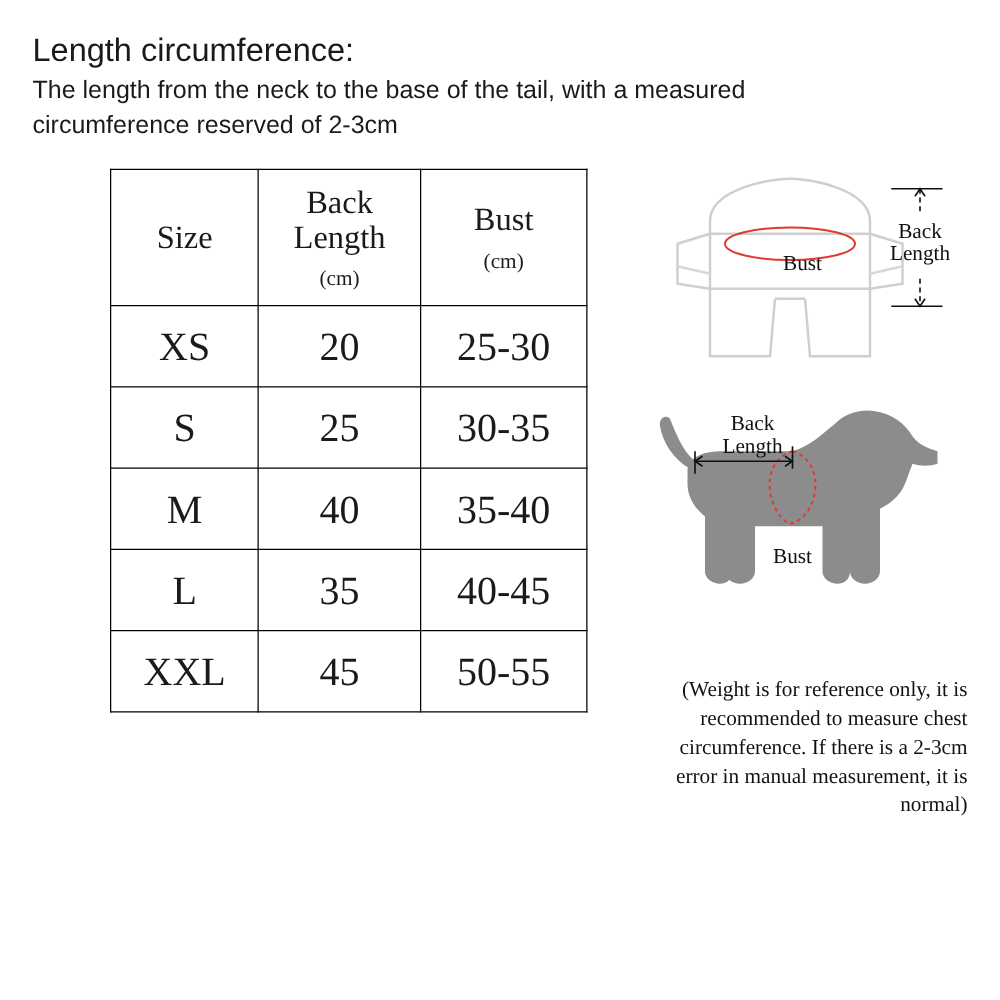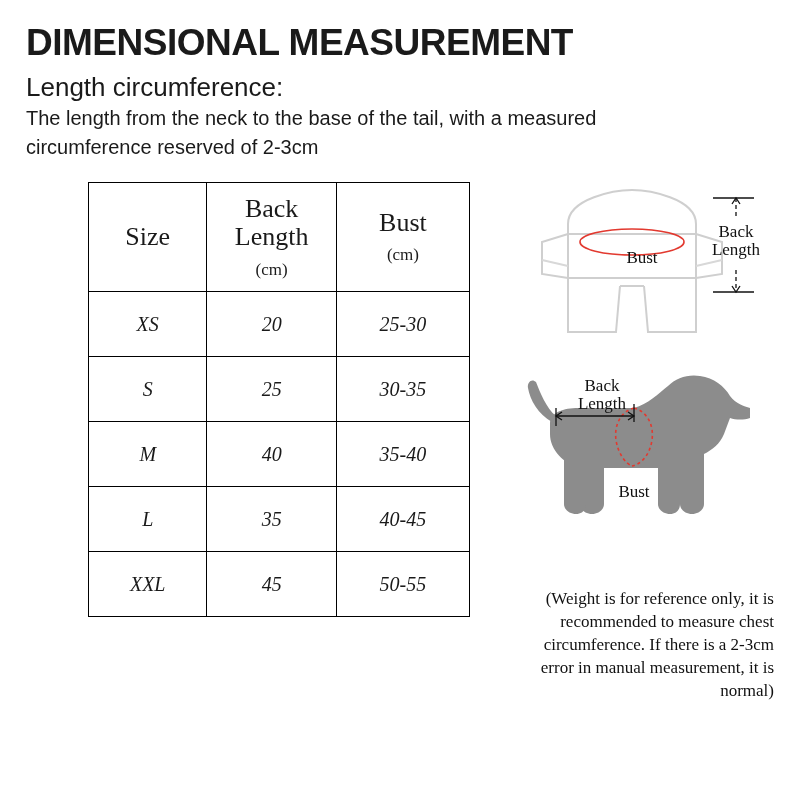--- a/index.html
+++ b/index.html
@@ -70,22 +70,21 @@
     line-height: 1.1;
     display: block;
   }
   .th-unit {
     font-size: 17px;
     display: block;
     margin-top: 8px;
   }
   table.size-table tbody td {
     height: 62px;
-    font-size: 20px;
-    font-style: italic;
+    font-size: 32px;
   }
   .col-size { width: 31%; }
   .col-back { width: 34%; }
   .col-bust { width: 35%; }
 
   
   .right-col {
     flex: 1 1 auto;
     margin-left: 38px;
     position: relative;
@@ -114,21 +113,20 @@
     line-height: 1.15;
     text-align: center;
     color: #111;
   }
 </style>
 </head>
 <body>
 
 <div class="page">
 
-  <h1 class="title">DIMENSIONAL MEASUREMENT</h1>
 
   <div>
     <div class="section-head">Length circumference:</div>
   </div>
 
   <div>
     <div class="section-body">The length from the neck to the base of the tail, with a measured</div>
     <div class="section-body">circumference reserved of 2-3cm</div>
   </div>
 

